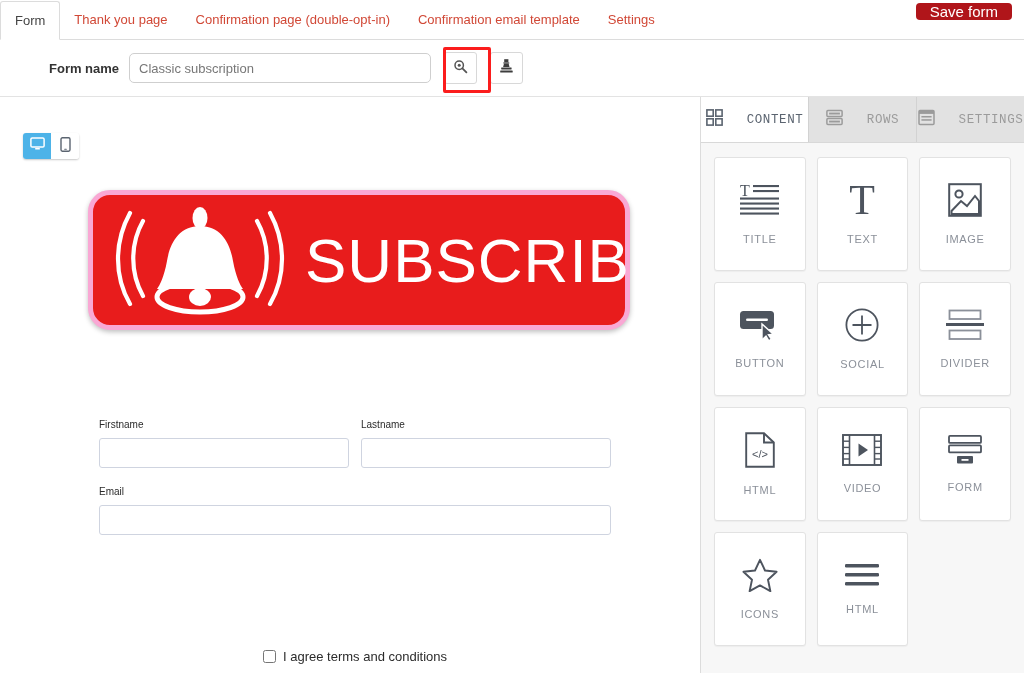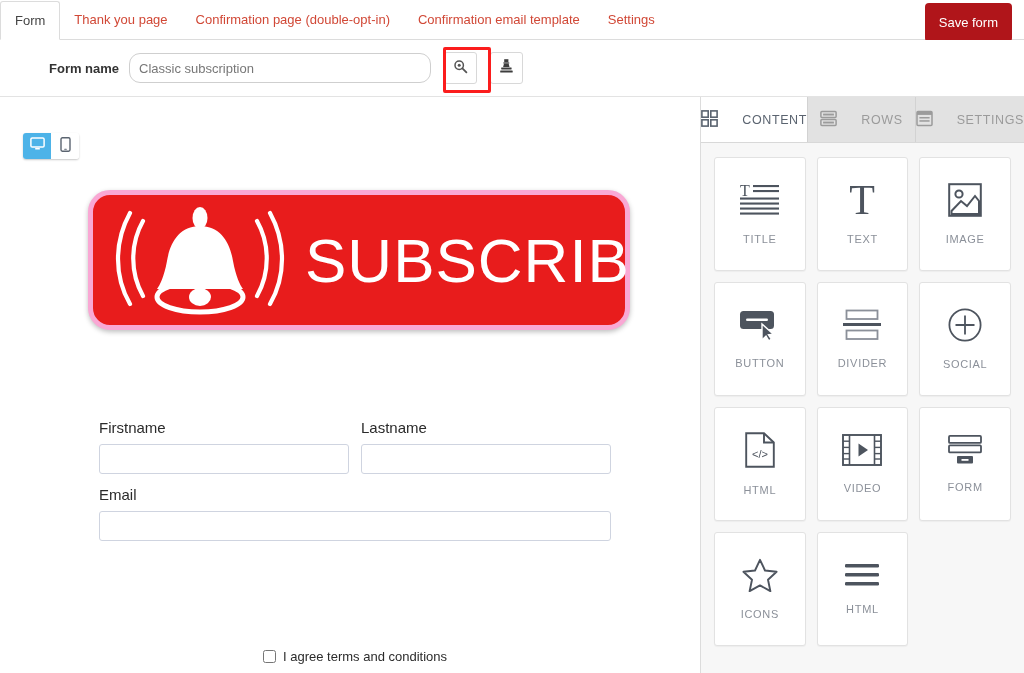--- a/index.html
+++ b/index.html
@@ -24,34 +24,34 @@
     display: flex; align-items: center; color: #d14836;
     cursor: pointer; white-space: nowrap;
   }
   .tab.active {
     color: #444; background: #fff;
     border: 1px solid #dcdcdc; border-bottom: 1px solid #fff;
     border-radius: 3px 3px 0 0; margin-bottom: -1px;
   }
   .saveform {
     position: absolute; right: 12px; top: 3px;
-    background: #b0151a; color: #fff; font-size: 13px;
-    padding: 13px 14px; border-radius: 4px; border: none;
+    background: #b0151a; color: #fff; font-size: 15px;
+    padding: 1px 14px; border-radius: 4px; border: none;
     cursor: pointer; line-height: 1;
   }
 
   
   .toolbar {
     position: absolute; left: 0; top: 40px; width: 1024px; height: 57px;
     background: #fff; border-bottom: 1px solid #e3e3e3;
     display: flex; align-items: center; padding-left: 18px;
   }
   .formname-label { font-size: 13px; font-weight: bold; color: #333; margin-right: 10px; padding-left: 31px; }
   .formname-input {
-    width: 302px; height: 30px; border: 1px solid #cfcfcf; border-radius: 11px;
+    width: 302px; height: 30px; border: 1px solid #cfcfcf; border-radius: 5px;
     padding: 0 9px; font-size: 13px; color: #777;
     font-family: "Liberation Sans", sans-serif; background: #fff; outline: none;
   }
   .iconbtn {
     width: 33px; height: 32px; margin-left: 9px;
     border: 1px solid #d8d8d8; border-radius: 3px; background: #fff;
     display: flex; align-items: center; justify-content: center; cursor: pointer;
   }
   .iconbtn.spaced { margin-left: 13px; }
   .hl-box {
@@ -81,21 +81,21 @@
     background: #e81c1c; border: 5px solid #f9a8d4; border-radius: 22px;
     display: flex; align-items: center; padding-left: 16px;
     box-shadow: 0 2px 5px rgba(0,0,0,.25);
   }
   .banner-text {
     color: #fff; font-size: 62px; letter-spacing: 1px; margin-left: 14px;
     font-family: "Liberation Sans", sans-serif; font-weight: normal;
   }
 
   .fieldrow { position: absolute; display: flex; }
-  .field-label { font-size: 15px; color: #2b2b2b; margin-bottom: 8px; display: block; }
+  .field-label { font-size: 10px; color: #2b2b2b; margin-bottom: 8px; display: block; }
   .field-input {
     height: 30px; border: 1px solid #cfd4e0; border-radius: 3px;
     background: #fff; outline: none; width: 100%;
     font-family: "Liberation Sans", sans-serif; font-size: 13px; padding: 0 8px;
   }
   .agree-row {
     position: absolute; left: 99px; top: 552px; width: 512px;
     display: flex; align-items: center; justify-content: center;
     font-size: 13px; color: #2b2b2b;
   }
@@ -103,21 +103,21 @@
 
   
   .rpanel {
     position: absolute; left: 700px; top: 97px; width: 324px; height: 576px;
     background: #f7f7f7; border-left: 1px solid #dcdcdc;
   }
   .rtabs { display: flex; height: 46px; border-bottom: 1px solid #d8d8d8; }
   .rtab {
     flex: 1; display: flex; align-items: center; justify-content: center; gap: 24px;
     font-size: 12.5px; letter-spacing: .6px; color: #9b9b9b;
-    background: #e2e2e2; border-right: 1px solid #d2d2d2; cursor: pointer;
+    background: #e2e2e2; border-right: 1px solid #d2d2d2; cursor: pointer; font-family: Liberation Mono, monospace;
   }
   .rtab:last-child { border-right: none; }
   .rtab.active { background: #fff; color: #5b6470; }
   .blocks {
     padding: 14px 13px; display: grid; grid-template-columns: repeat(3, 1fr);
     gap: 11px;
   }
   .block {
     background: #fff; border: 1px solid #e2e2e2; border-radius: 3px;
     height: 114px; display: flex; flex-direction: column;
@@ -335,37 +335,37 @@
             <rect x="1" y="2" width="34" height="18" rx="3.5" fill="#4d545e"></rect>
             <rect x="7" y="9.5" width="22" height="2.6" rx="1.3" fill="#fff"></rect>
             <path d="M23 15 L23 31 L27 27.2 L29.8 31.8 L32.4 30.2 L29.4 25.8 L34.4 25.2 Z" fill="#4d545e" stroke="#fff" stroke-width="1.4"></path>
           </svg>
         </span>
         <span class="block-label">BUTTON</span>
       </div>
 
       <div class="block">
         <span>
+          <svg width="34" height="34" viewBox="0 0 34 34">
+            <circle cx="17" cy="17" r="15.6" fill="none" stroke="#4d545e" stroke-width="1.8"></circle>
+            <path d="M17 7.5 V26.5 M7.5 17 H26.5" stroke="#4d545e" stroke-width="1.8"></path>
+          </svg>
+        </span>
+        <span class="block-label">SOCIAL</span>
+      </div>
+
+      <div class="block">
+        <span>
           <svg width="38" height="32" viewBox="0 0 38 32">
             <rect x="3.5" y="1.5" width="31" height="8.5" fill="none" stroke="#8b9099" stroke-width="1.8"></rect>
             <rect x="0" y="14" width="38" height="3" fill="#4d545e"></rect>
             <rect x="3.5" y="21.5" width="31" height="8.5" fill="none" stroke="#8b9099" stroke-width="1.8"></rect>
           </svg>
         </span>
         <span class="block-label">DIVIDER</span>
-      </div>
-
-      <div class="block">
-        <span>
-          <svg width="34" height="34" viewBox="0 0 34 34">
-            <circle cx="17" cy="17" r="15.6" fill="none" stroke="#4d545e" stroke-width="1.8"></circle>
-            <path d="M17 7.5 V26.5 M7.5 17 H26.5" stroke="#4d545e" stroke-width="1.8"></path>
-          </svg>
-        </span>
-        <span class="block-label">SOCIAL</span>
       </div>
 
       <div class="block">
         <span>
           <svg width="30" height="36" viewBox="0 0 30 36">
             <path d="M1.2 1.2 H19 L28.8 10.5 V34.8 H1.2 Z" fill="none" stroke="#4d545e" stroke-width="1.9"></path>
             <path d="M19 1.2 V10.5 H28.8" fill="none" stroke="#4d545e" stroke-width="1.9"></path>
             <text x="15" y="26" text-anchor="middle" font-family="Liberation Sans, sans-serif" font-size="11" fill="#4d545e">&lt;/&gt;</text>
           </svg>
         </span>

